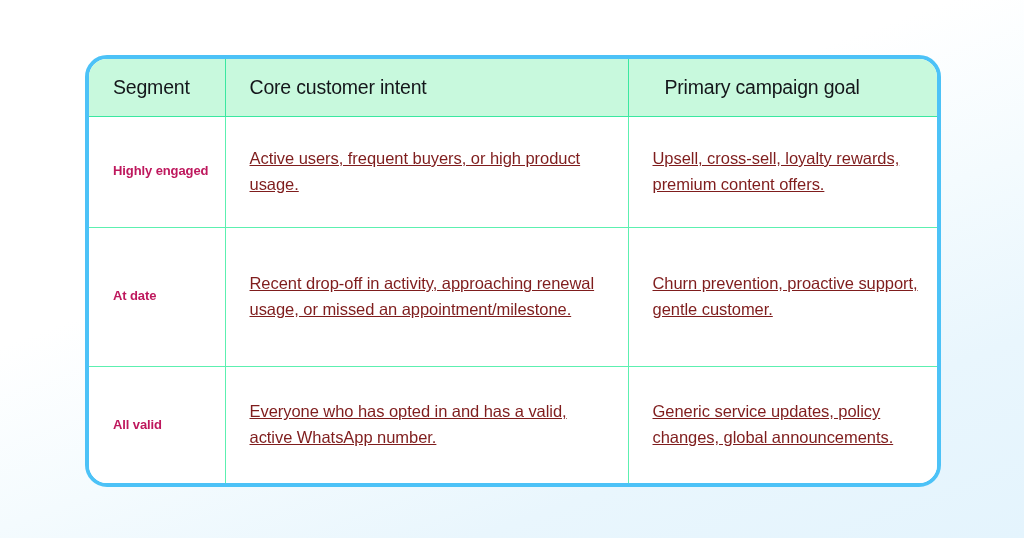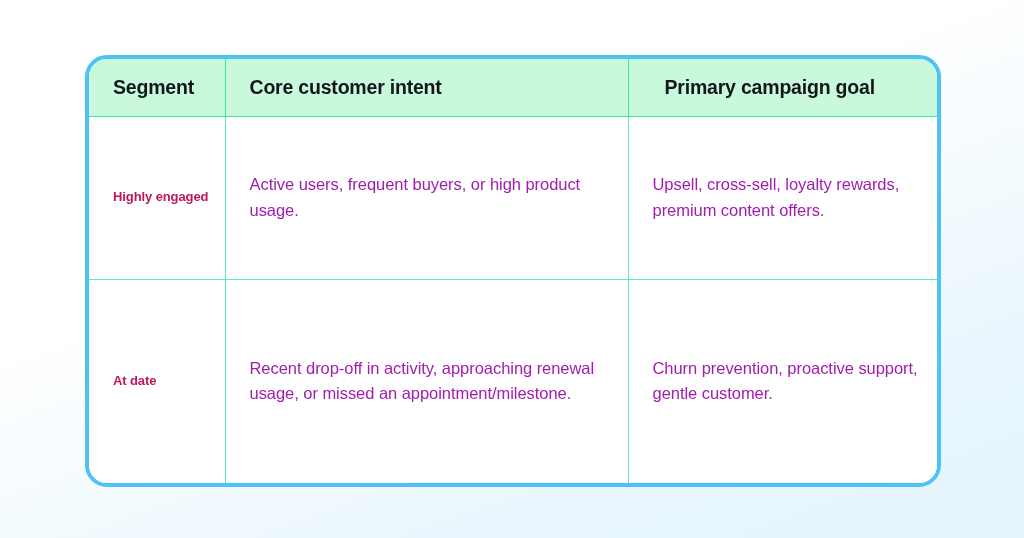--- a/index.html
+++ b/index.html
@@ -54,21 +54,21 @@
   table.seg-table col.c-goal  { width: 309px; }
 
   thead tr {
     background: #c8f9dd;
   }
 
   thead th {
     text-align: left;
     vertical-align: middle;
     font-size: 19.5px;
-    font-weight: 700;
+    font-weight: 400;
     color: #14161a;
     letter-spacing: -0.2px;
     padding: 0 0 0 24px;
     height: 57px;
     border-right: 1.5px solid #3ae8a0;
     border-bottom: 1.5px solid #3ae8a0;
     box-sizing: border-box;
   }
   thead th:last-child {
     border-right: none;
@@ -94,24 +94,25 @@
     font-size: 13px;
     font-weight: 700;
     color: #be185d;
     line-height: 1.45;
     letter-spacing: -0.1px;
   }
 
   tbody td.seg-text {
     font-size: 16.5px;
     font-weight: 400;
-    color: #a21caf;
+    color: #7f1d1d;
     line-height: 1.55;
     letter-spacing: -0.05px;
     padding-right: 18px;
+    text-decoration: underline;
   }
 
   tbody td.seg-goal {
     padding-right: 6px;
   }
 
   
   tbody tr.r-1 td { height: 84px; }
   tbody tr.r-2 td { height: 105px; }
   tbody tr.r-3 td { height: 88px; }
@@ -140,17 +141,22 @@
         <tr class="r-1">
           <td class="seg-name">Highly engaged</td>
           <td class="seg-text">Active users, frequent buyers, or high product usage.</td>
           <td class="seg-text seg-goal">Upsell, cross-sell, loyalty rewards, premium content offers.</td>
         </tr>
         <tr class="r-2">
           <td class="seg-name">At date</td>
           <td class="seg-text">Recent drop-off in activity, approaching renewal usage, or missed an appointment/milestone.</td>
           <td class="seg-text seg-goal">Churn prevention, proactive support, gentle customer.</td>
         </tr>
+        <tr class="r-4">
+          <td class="seg-name">All valid</td>
+          <td class="seg-text">Everyone who has opted in and has a valid, active WhatsApp number.</td>
+          <td class="seg-text seg-goal">Generic service updates, policy changes, global announcements.</td>
+        </tr>
       </tbody>
     </table>
   </div>
 
 </div>
 
 </body></html>

